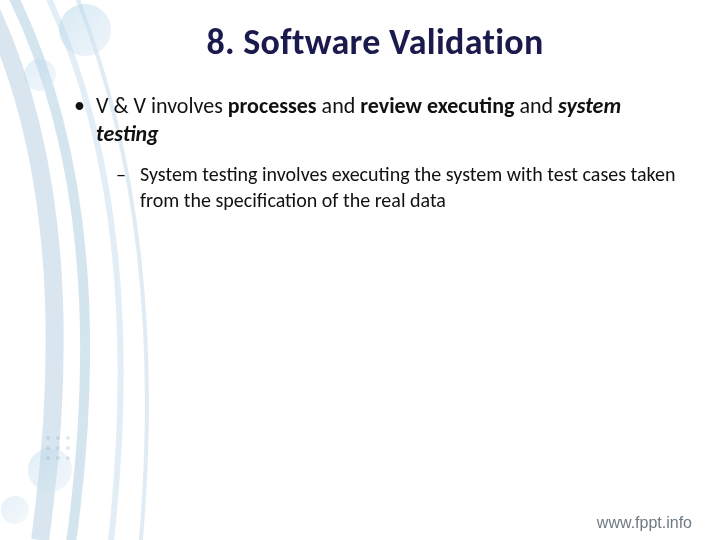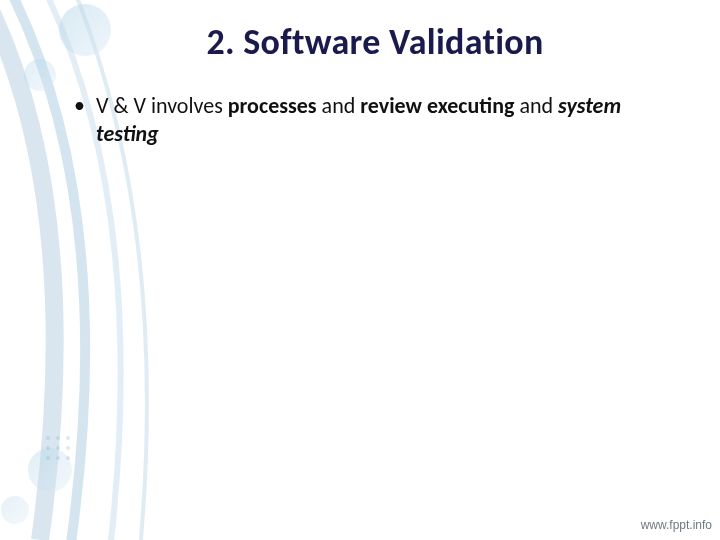--- a/index.html
+++ b/index.html
@@ -72,23 +72,23 @@
     position: absolute;
     left: 0;
     top: 0;
     color: #111;
     font-size: 20px;
   }
   .b { font-weight: 700; }
   .bi { font-weight: 700; font-style: italic; }
   .footer-link {
     position: absolute;
-    right: 8px;
+    right: 28px;
     bottom: 8px;
-    font-size: 12px;
+    font-size: 16px;
     color: #6e7a82;
     font-family: Arial, sans-serif;
     z-index: 2;
   }
 </style>
 </head>
 <body>
 
 <svg class="bg-deco" width="720" height="540">
   <defs>
@@ -112,19 +112,21 @@
     <circle cx="48" cy="448" r="2"></circle>
       <circle cx="58" cy="448" r="2"></circle>
       <circle cx="68" cy="448" r="2"></circle>
     <circle cx="48" cy="458" r="2"></circle>
       <circle cx="58" cy="458" r="2"></circle>
       <circle cx="68" cy="458" r="2"></circle>
   </g>
 </svg>
 
 <div class="slide">
-  <h1 class="title">2. Software Validation</h1>
+  <h1 class="title">8. Software Validation</h1>
   <ul class="level1">
-      <li><span>V &amp; V involves </span><span class="b">processes</span><span> and </span><span class="b">review executing</span><span> and </span><span class="bi">system testing</span></li>
+      <li><span>V &amp; V involves </span><span class="b">processes</span><span> and </span><span class="b">review executing</span><span> and </span><span class="bi">system testing</span><ul class="level2">
+          <li><span>System testing involves executing the system with test cases taken from the specification of the real data</span></li>
+        </ul></li>
     </ul>
 </div>
 
 <div class="footer-link">www.fppt.info</div>
 
 </body></html>

